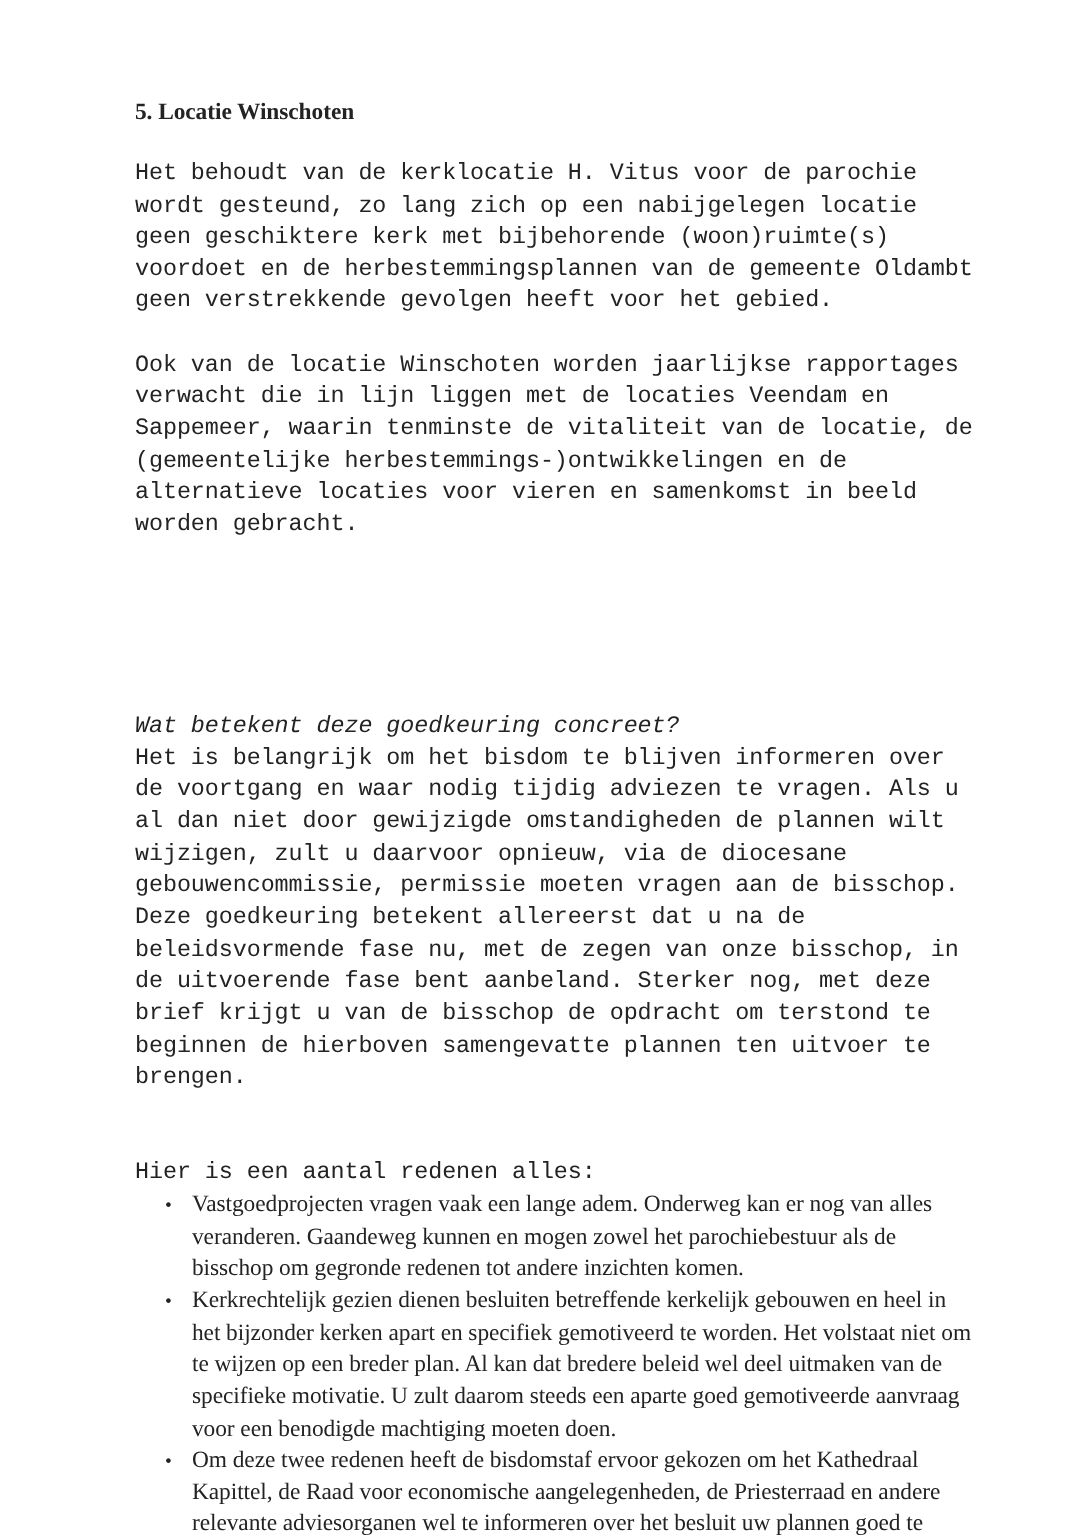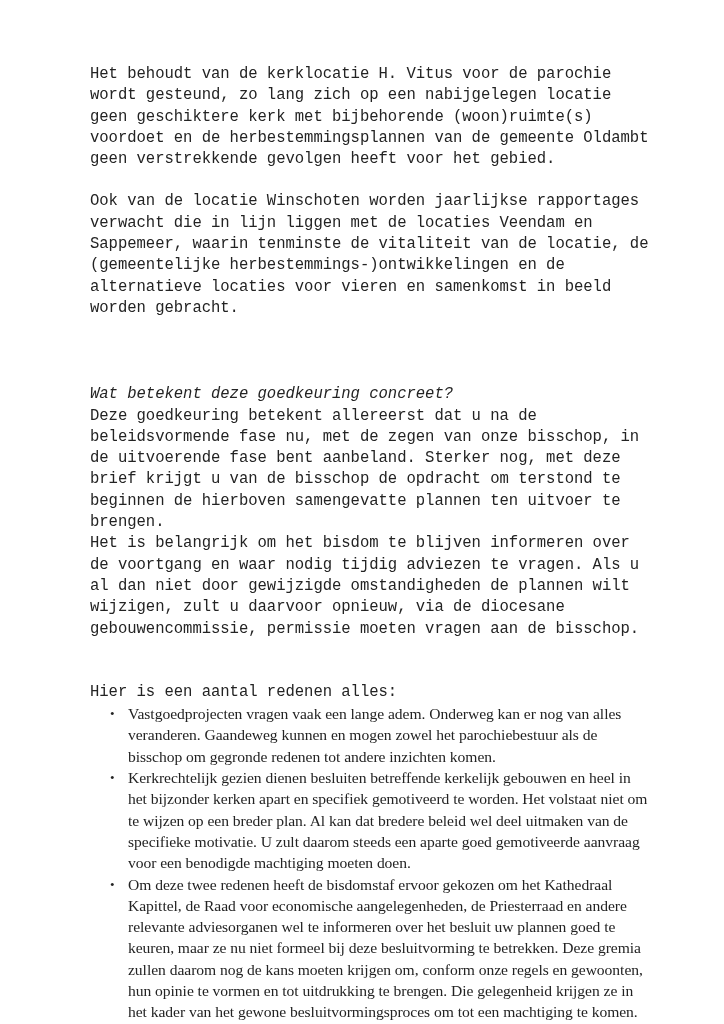--- a/index.html
+++ b/index.html
@@ -36,20 +36,21 @@
     font-family: Liberation Mono, monospace;
   }
   .gap {
     height: 21px;
   }
   .big-gap {
     height: 65px;
   }
   .question {
     font-style: italic;
+    margin-top: 48px;
   }
   ul.reasons {
     margin: 0;
     padding: 0;
     list-style: none;
   }
   ul.reasons li {
     position: relative;
     padding-left: 38px;
     margin: 0;
@@ -58,30 +59,31 @@
     position: absolute;
     left: 20px;
     top: 0;
     font-size: 13px;
   }
 </style>
 </head>
 <body>
 
 <div class="page">
+  <div class="heading">5. Locatie Winschoten</div>
 
   <p>Het behoudt van de kerklocatie H. Vitus voor de parochie wordt gesteund, zo lang zich op een nabijgelegen locatie geen geschiktere kerk met bijbehorende (woon)ruimte(s) voordoet en de herbestemmingsplannen van de gemeente Oldambt geen verstrekkende gevolgen heeft voor het gebied.</p>
   <div class="gap"></div>
   <p>Ook van de locatie Winschoten worden jaarlijkse rapportages verwacht die in lijn liggen met de locaties Veendam en Sappemeer, waarin tenminste de vitaliteit van de locatie, de (gemeentelijke herbestemmings-)ontwikkelingen en de alternatieve locaties voor vieren en samenkomst in beeld worden gebracht.</p>
 
   <div class="big-gap"></div>
 
   <p class="question">Wat betekent deze goedkeuring concreet?</p>
+  <p>Het is belangrijk om het bisdom te blijven informeren over de voortgang en waar nodig tijdig adviezen te vragen. Als u al dan niet door gewijzigde omstandigheden de plannen wilt wijzigen, zult u daarvoor opnieuw, via de diocesane gebouwencommissie, permissie moeten vragen aan de bisschop.</p>
   <p>Deze goedkeuring betekent allereerst dat u na de beleidsvormende fase nu, met de zegen van onze bisschop, in de uitvoerende fase bent aanbeland. Sterker nog, met deze brief krijgt u van de bisschop de opdracht om terstond te beginnen de hierboven samengevatte plannen ten uitvoer te brengen.</p>
-  <p>Het is belangrijk om het bisdom te blijven informeren over de voortgang en waar nodig tijdig adviezen te vragen. Als u al dan niet door gewijzigde omstandigheden de plannen wilt wijzigen, zult u daarvoor opnieuw, via de diocesane gebouwencommissie, permissie moeten vragen aan de bisschop.</p>
 
   <div class="gap"></div>
 
 
   <div class="gap"></div>
 
   <p>Hier is een aantal redenen alles:</p>
   <ul class="reasons">
     <li>
       <span class="bullet">•</span>

